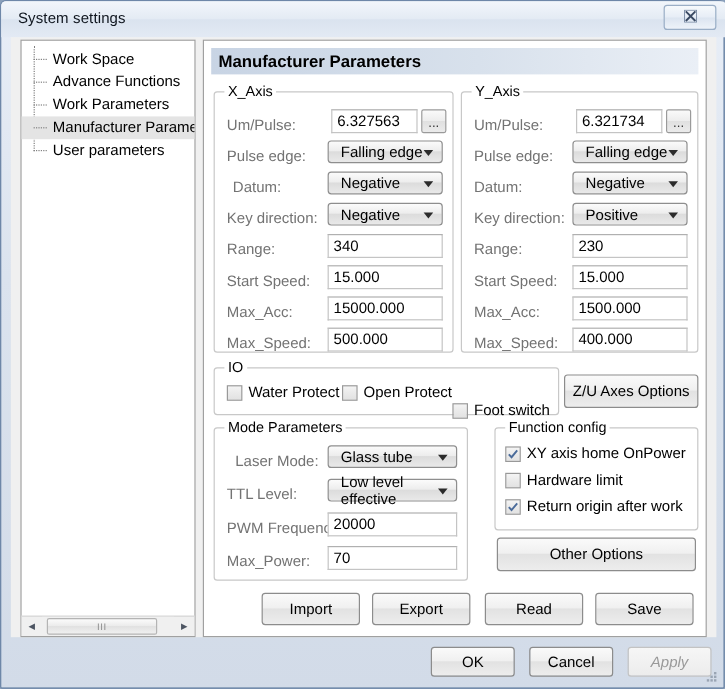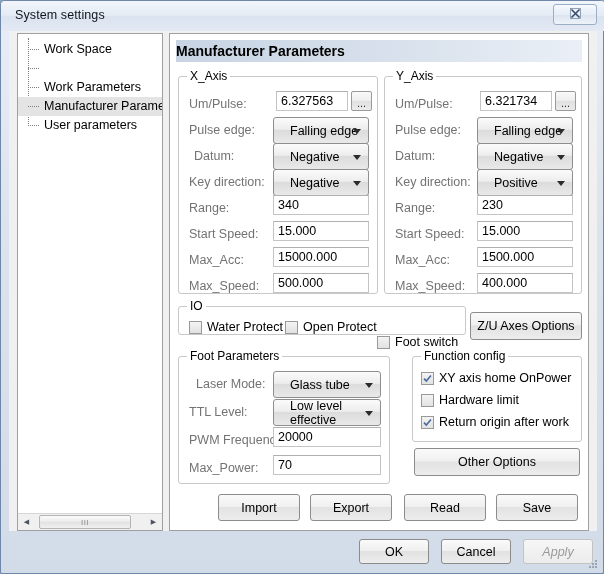--- a/index.html
+++ b/index.html
@@ -112,21 +112,21 @@
     background: #ffffff;
     border: 1px solid #a0a0a0;
   }
   .page-title-bar {
     position: absolute; left: 6px; top: 6px;
     width: 406px; height: 22px;
     background: linear-gradient(to right, #c8d4e4 0%, #d8e1ec 55%, #eaeff6 100%);
     display: flex; align-items: center;
   }
   .page-title {
-    padding-left: 0;
+    padding-left: 6px;
     font-size: 14px; font-weight: bold; color: #000;
   }
 
   
   .group {
     position: absolute;
     border: 1px solid #c8c8c8;
     border-radius: 3px;
   }
   .group > .glabel {
@@ -161,28 +161,28 @@
     background: linear-gradient(to bottom, #fafafa 0%, #ededed 48%, #e0e0e0 50%, #ebebeb 100%);
     font-size: 11px; color: #333;
     display: flex; align-items: flex-end; justify-content: center;
     line-height: 10px;
     padding-bottom: 2px;
   }
 
   
   .combo {
     position: absolute;
-    height: 27px;
+    height: 19px;
     border: 1px solid #8e8e8e;
     border-radius: 3px;
     background: linear-gradient(to bottom, #fbfbfb 0%, #ededed 45%, #dcdcdc 50%, #e9e9e9 100%);
     font-size: 12.5px;
     color: #000;
     display: flex; align-items: center;
-    padding-left: 16px;
+    padding-left: 10px;
   }
   .combo .carrow {
     position: absolute; right: 7px; top: 50%;
     margin-top: -2px;
     width: 0; height: 0;
     border-left: 4px solid transparent;
     border-right: 4px solid transparent;
     border-top: 5px solid #2b2b2b;
   }
 
@@ -239,20 +239,21 @@
     <div class="tree-vline"></div>
     <div class="tree-list">
 
       <div class="tree-item">
         <span class="tree-dash"></span>
         <span>Work Space</span>
       </div>
 
       <div class="tree-item">
         <span class="tree-dash"></span>
+        <span>Advance Functions</span>
       </div>
 
       <div class="tree-item">
         <span class="tree-dash"></span>
         <span>Work Parameters</span>
       </div>
 
       <div class="tree-item selected">
         <span class="tree-dash"></span>
         <span>Manufacturer Paramet</span>
@@ -351,21 +352,21 @@
       <span class="lbl" style="left:10px; top:150px;">Start Speed:</span>
       <div class="tinput" style="left:92px; top:144px; width:96px;">15.000</div>
 
       <span class="lbl" style="left:10px; top:176px;">Max_Acc:</span>
       <div class="tinput" style="left:92px; top:170px; width:96px;">1500.000</div>
 
       <span class="lbl" style="left:10px; top:202px;">Max_Speed:</span>
       <div class="tinput" style="left:92px; top:196px; width:96px;">400.000</div>
     </div>
 
-    <div class="group" style="left:8px; top:272px; width:288px; height:29px;">
+    <div class="group" style="left:8px; top:272px; width:288px; height:40px;">
       <span class="glabel">IO</span>
 
       <div class="chk" style="left:10px; top:13px;">
         <span class="chk-box"></span>
         <span class="chk-label">Water Protect</span>
       </div>
 
       <div class="chk" style="left:106px; top:13px;">
         <span class="chk-box"></span>
         <span class="chk-label">Open Protect</span>
@@ -373,21 +374,21 @@
 
       <div class="chk" style="left:198px; top:28px;">
         <span class="chk-box"></span>
         <span class="chk-label">Foot switch</span>
       </div>
     </div>
 
     <div class="btn" style="left:300px; top:278px; width:112px; height:28px;">Z/U Axes Options</div>
 
     <div class="group" style="left:8px; top:322px; width:212px; height:128px;">
-      <span class="glabel">Foot Parameters</span>
+      <span class="glabel">Mode Parameters</span>
 
       <span class="lbl" style="left:17px; top:20px;">Laser Mode:</span>
       <div class="combo" style="left:94px; top:14px; width:108px;">
         <span>Glass tube</span>
         <span class="carrow"></span>
       </div>
 
       <span class="lbl" style="left:10px; top:48px;">TTL Level:</span>
       <div class="combo" style="left:94px; top:42px; width:108px;">
         <span>Low level effective</span>

